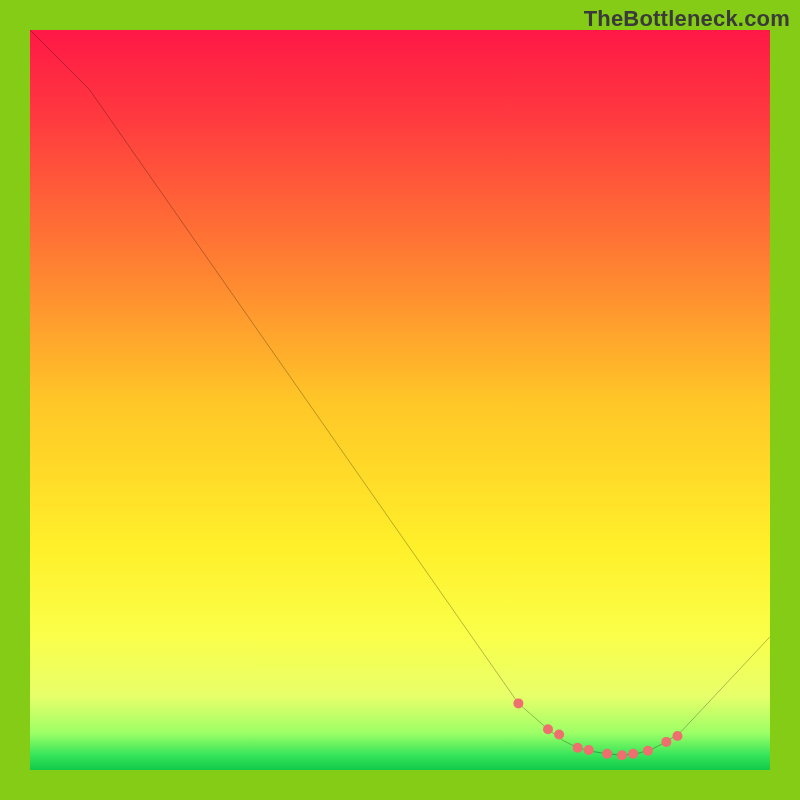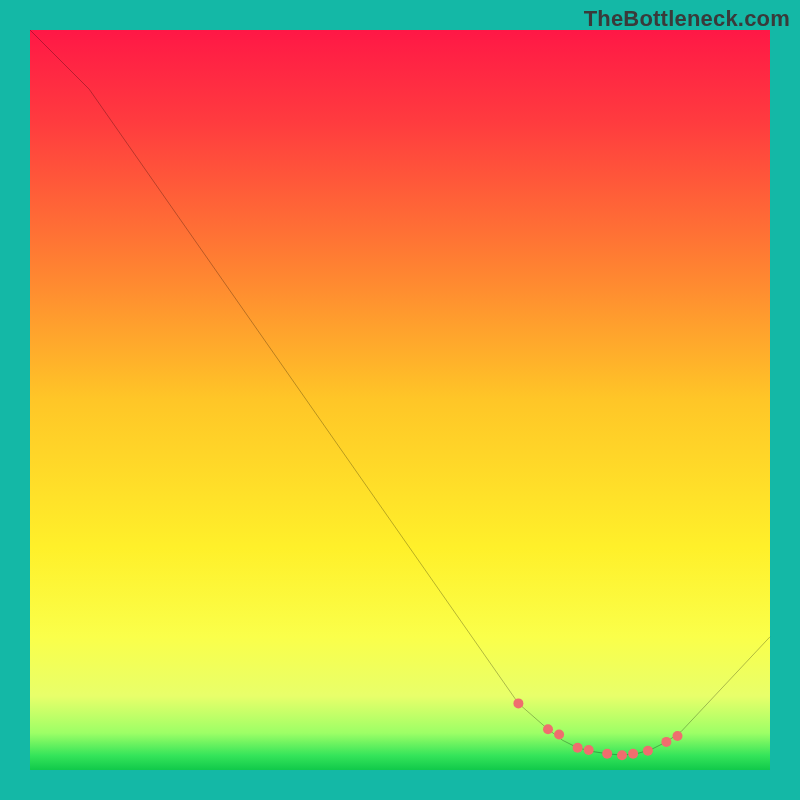--- a/index.html
+++ b/index.html
@@ -8,21 +8,21 @@
     width: 800px;
     height: 800px;
     background: #000;
     overflow: hidden;
     font-family: Arial, Helvetica, sans-serif;
   }
   .stage {
     position: relative;
     width: 800px;
     height: 800px;
-    background: #14b8a6;
+    background: #84cc16;
   }
   .plot {
     position: absolute;
     left: 30px;
     top: 30px;
     width: 740px;
     height: 740px;
   }
   .gradient {
     position: absolute;

